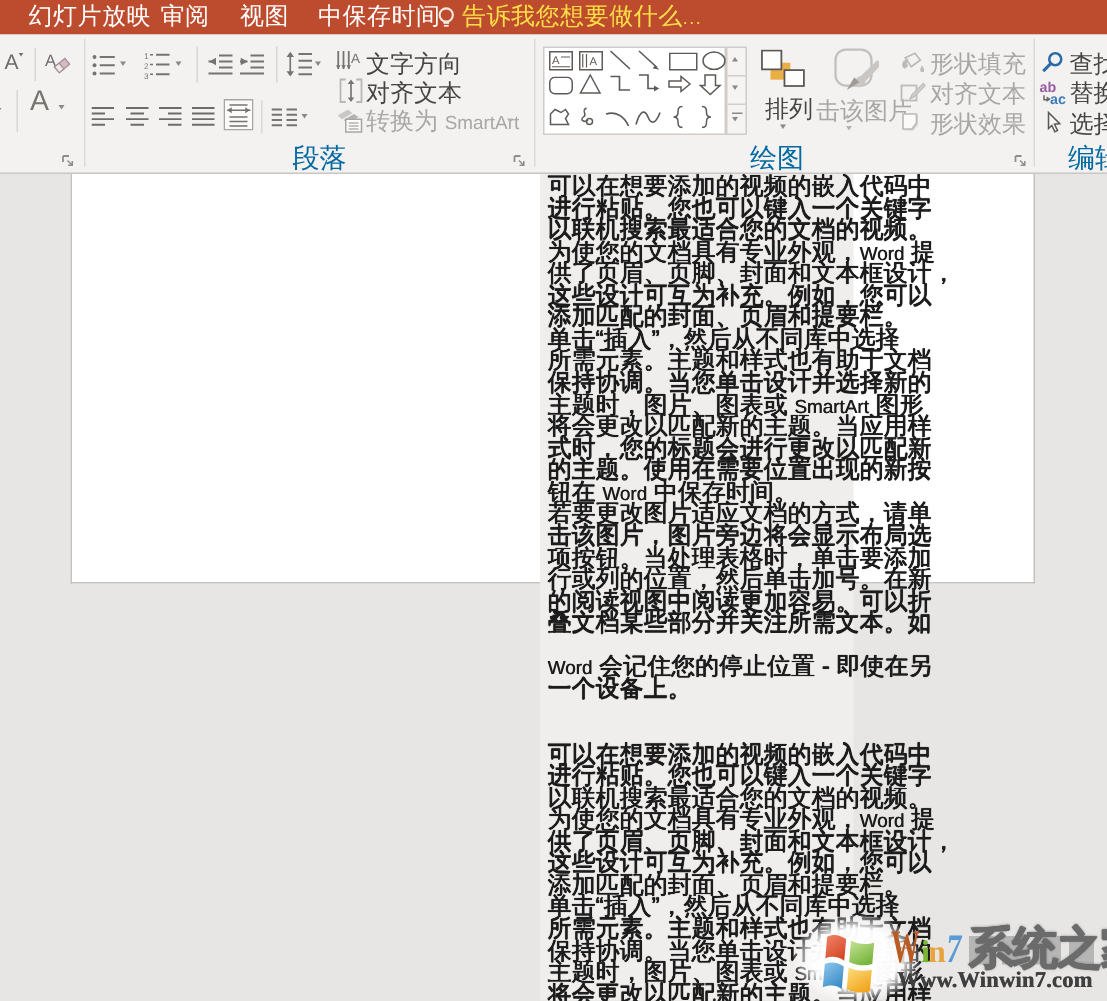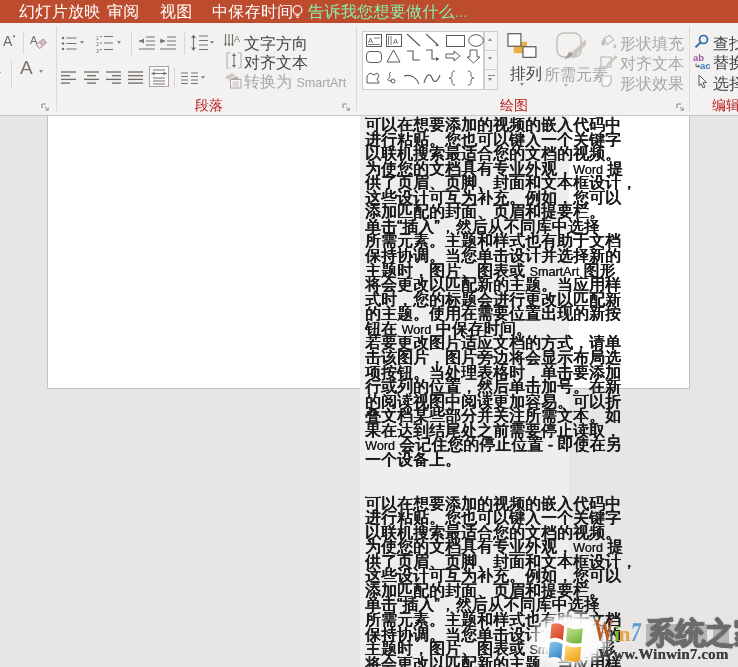--- a/index.html
+++ b/index.html
@@ -3,21 +3,21 @@
 <style>
 *{margin:0;padding:0;box-sizing:border-box}
 html,body{width:738px;height:667px;overflow:hidden;background:#E7E6E5;
 font-family:"Liberation Sans",sans-serif}
 .abs{position:absolute}
 #titlebar{position:absolute;left:0;top:0;width:738px;height:23px;background:#BD4B2D}
 .tab{position:absolute;top:0;height:23px;line-height:24px;color:#fff;font-size:16px;letter-spacing:0.33px;white-space:nowrap}
 #ribbon{position:absolute;left:0;top:23px;width:738px;height:93px;background:#F3F2F0;border-bottom:1px solid #C9C6C3}
 .gsep{position:absolute;top:3px;width:1px;height:85px;background:#DCD9D6}
 .ssep{position:absolute;width:1px;background:#D9D6D3}
-.glabel{position:absolute;top:75px;height:14px;line-height:14px;font-size:14px;color:#b91c1c;white-space:nowrap}
+.glabel{position:absolute;top:75px;height:14px;line-height:14px;font-size:18px;color:#0369a1;white-space:nowrap}
 .rlabel{position:absolute;font-size:16px;color:#454545;white-space:nowrap;line-height:15px;height:15px}
 .dis{color:#A9A7A5}
 .da{position:absolute;width:0;height:0;border-left:2.8px solid transparent;border-right:2.8px solid transparent;border-top:3.4px solid #8A8886}
 #canvas{position:absolute;left:0;top:116px;width:738px;height:551px;background:#E7E6E5}
 #page{position:absolute;left:47px;top:0px;width:643px;height:273px;background:#FFFFFF;border:1px solid #C4C2C0;border-top:none}
 #textcol{position:absolute;left:360px;top:0px;width:209px;height:551px;background:#F0EEED}
 .tl{position:absolute;left:5px;width:203px;height:14.47px;font-size:16px;line-height:14.6px;color:#1c1c1c;
 text-align:justify;text-align-last:justify;white-space:nowrap;
 text-shadow:0.4px 0 #1c1c1c,0 0.4px #1c1c1c,0 0 0.7px #1c1c1c}
 .tl.pe{text-align-last:left}
@@ -27,21 +27,21 @@
 <div id="titlebar">
 <div class="tab" style="left:19px">幻灯片放映</div>
 <div class="tab" style="left:107px">审阅</div>
 <div class="tab" style="left:160px">视图</div>
 <div class="tab" style="left:212px">中保存时间</div>
 <svg class="abs" style="left:291px;top:4px" width="13" height="16" viewBox="0 0 13 16">
 <circle cx="6.5" cy="6" r="4.4" fill="none" stroke="#F5E8E2" stroke-width="1.4"></circle>
 <rect x="4.6" y="10.6" width="3.8" height="1.3" fill="#F5E8E2"></rect>
 <rect x="4.9" y="12.6" width="3.2" height="1.2" fill="#F5E8E2"></rect>
     </svg>
-<div class="tab" style="left:308px;color:#86efac;letter-spacing:0.35px">告诉我您想要做什么<span style="font-size:12px;letter-spacing:1px">...</span></div>
+<div class="tab" style="left:308px;color:#fde047;letter-spacing:0.35px">告诉我您想要做什么<span style="font-size:12px;letter-spacing:1px">...</span></div>
 </div>
 <div id="ribbon">
 <div class="gsep" style="left:56px"></div>
 <div class="gsep" style="left:356px"></div>
 <div class="gsep" style="left:689px"></div>
 <div class="rlabel" style="left:3px;top:11px;font-size:14px;color:#6E6B68">A</div>
 <div class="da" style="left:12px;top:12px;border-top-color:#6E6B68;transform:scale(.75)"></div>
 <div class="ssep" style="left:23px;top:9px;height:22px"></div>
 <svg class="abs" style="left:29px;top:9px" width="19" height="19" viewBox="0 0 19 19">
 <text x="1" y="12" font-size="11" fill="#6E6B68" font-family="Liberation Sans">A</text>
@@ -234,21 +234,21 @@
 <rect x="0.7" y="0.7" width="13.2" height="12.8" fill="#FDFDFC" stroke="#5A5755" stroke-width="1.2"></rect>
 <rect x="16" y="14" width="13.2" height="10.8" fill="#FDFDFC" stroke="#5A5755" stroke-width="1.2"></rect>
     </svg>
 <div class="rlabel" style="left:510px;top:43px">排列</div>
 <div class="da" style="left:520px;top:60px"></div>
 <svg class="abs" style="left:554px;top:9px" width="32" height="29" viewBox="0 0 32 29">
 <rect x="3" y="1" width="24" height="24" rx="7" fill="none" stroke="#C2BFBC" stroke-width="1.5"></rect>
 <path d="M31 8 L20 18.5 l-2.5 1 -2 4 2.8 2.8 4 -2 1 -2.5 10.5 -11 z" fill="#C9C6C3"></path>
 <path d="M15.5 19.5 l-5 8.5 8.4 -5.2 z" fill="#9E9B98"></path>
     </svg>
-<div class="rlabel dis" style="left:544px;top:44px">所需元素</div>
+<div class="rlabel dis" style="left:544px;top:44px">击该图片</div>
 <div class="da" style="left:564px;top:61px;border-top-color:#B5B2AF"></div>
 <svg class="abs" style="left:600px;top:11px" width="17" height="15" viewBox="0 0 17 15">
 <path d="M3.5 4.5 L10 1.5 L13.5 6 L7.5 10.5 z" fill="none" stroke="#BDBAB7" stroke-width="1.2"></path>
 <path d="M2.5 6.5 L7 4.5 c-2.5 1 -3 3.5 -1.5 5.5 L3 12 c-2 -1.5 -2 -4 -0.5 -5.5" fill="#BDBAB7"></path>
 <path d="M14.5 9.5 c1 1.6 1.7 2.4 1.7 3.3 a1.35 1.35 0 0 1 -2.7 0 c0 -0.9 0.5 -1.7 1 -3.3" fill="#BDBAB7"></path>
     </svg>
 <div class="rlabel dis" style="left:620px;top:13px">形状填充</div>
 <div class="da" style="left:674px;top:18px;border-top-color:#C6C3C0"></div>
 <svg class="abs" style="left:600px;top:31px" width="17" height="15" viewBox="0 0 17 15">
 <rect x="1" y="3" width="10" height="10" fill="none" stroke="#BDBAB7" stroke-width="1.2"></rect>
@@ -298,21 +298,20 @@
 <div class="tl" style="top:162.16px">将会更改以匹配新的主题。当应用样</div>
 <div class="tl" style="top:176.72px">式时，您的标题会进行更改以匹配新</div>
 <div class="tl pe" style="top:205.84px">钮在 <span class="lat">Word</span> 中保存时间。</div>
 <div class="tl" style="top:191.28px">的主题。使用在需要位置出现的新按</div>
 <div class="tl" style="top:220.40px">若要更改图片适应文档的方式，请单</div>
 <div class="tl" style="top:234.96px">击该图片，图片旁边将会显示布局选</div>
 <div class="tl" style="top:249.52px">项按钮。当处理表格时，单击要添加</div>
 <div class="tl" style="top:264.08px">行或列的位置，然后单击加号。在新</div>
 <div class="tl" style="top:293.20px">叠文档某些部分并关注所需文本。如</div>
 <div class="tl" style="top:278.64px">的阅读视图中阅读更加容易。可以折</div>
-<div class="tl" style="top:307.76px">果在达到结尾处之前需要停止读取，</div>
 <div class="tl" style="top:322.32px"><span class="lat">Word</span> 会记住您的停止位置 - 即使在另</div>
 <div class="tl pe" style="top:336.88px">一个设备上。</div>
 <div class="tl" style="top:380.56px">可以在想要添加的视频的嵌入代码中</div>
 <div class="tl" style="top:395.12px">进行粘贴。您也可以键入一个关键字</div>
 <div class="tl" style="top:409.68px">以联机搜索最适合您的文档的视频。</div>
 <div class="tl" style="top:424.24px">为使您的文档具有专业外观，<span class="lat">Word</span> 提</div>
 <div class="tl" style="top:438.80px">供了页眉、页脚、封面和文本框设计，</div>
 <div class="tl" style="top:453.36px">这些设计可互为补充。例如，您可以</div>
 <div class="tl pe" style="top:467.92px">添加匹配的封面、页眉和提要栏。</div>
 <div class="tl" style="top:482.48px">单击“插入”，然后从不同库中选择</div>

